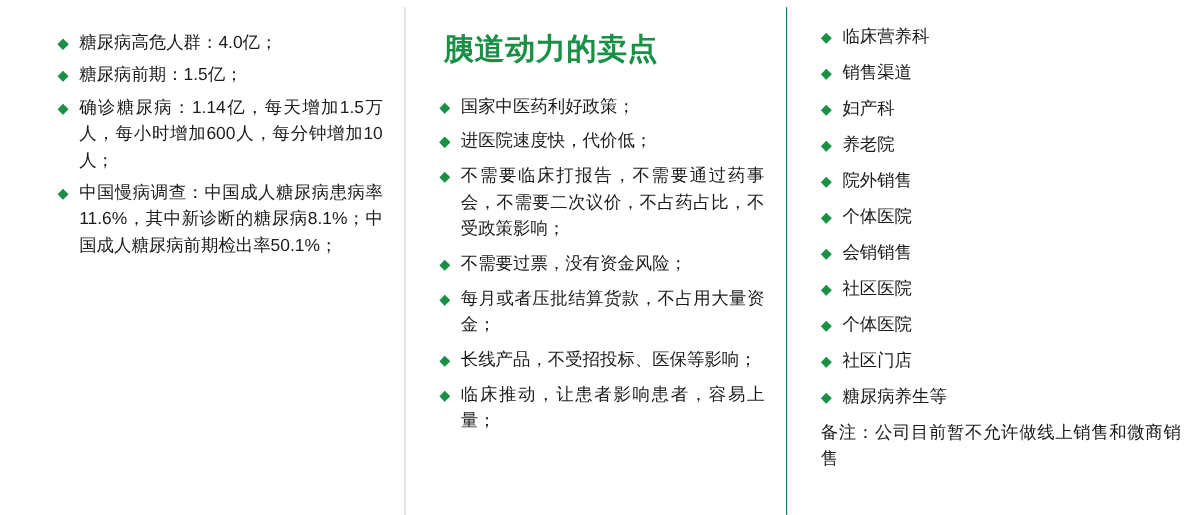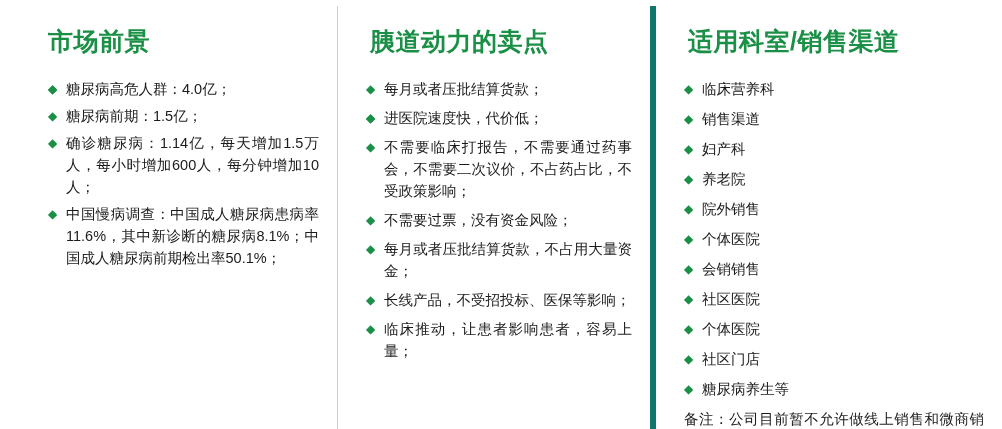--- a/index.html
+++ b/index.html
@@ -27,21 +27,21 @@
     position: relative;
     padding: 14px 18px 10px 22px;
   }
   .col-1 {
     width: 338px;
     border-right: 1px solid #cfcfcf;
     padding-left: 48px;
   }
   .col-2 {
     width: 318px;
-    border-right: 6px solid #0f766e;
+    border-right: 1px solid #0f766e;
     padding-left: 28px;
     font-family: Liberation Serif, serif;
   }
   .col-3 {
     width: 346px;
     padding-left: 28px;
   }
   .col-title {
     color: #1a8f46;
     font-size: 25px;
@@ -85,46 +85,44 @@
     padding-left: 0px;
     text-align: justify;
   }
 </style>
 </head>
 <body>
 
 <div class="board">
 
   <div class="col col-1">
-    <div class="col-title">市场前景</div>
     <ul class="items">
       <li><span class="bullet">◆</span></li>
       <li><span class="bullet">◆</span><span>糖尿病高危人群：4.0亿；</span></li>
       <li><span class="bullet">◆</span><span>糖尿病前期：1.5亿；</span></li>
       <li><span class="bullet">◆</span><span>确诊糖尿病：1.14亿，每天增加1.5万人，每小时增加600人，每分钟增加10人；</span></li>
       <li><span class="bullet">◆</span><span>中国慢病调查：中国成人糖尿病患病率11.6%，其中新诊断的糖尿病8.1%；中国成人糖尿病前期检出率50.1%；</span></li>
     </ul>
   </div>
 
   <div class="col col-2">
     <div class="col-title">胰道动力的卖点</div>
     <ul class="items">
-      <li><span class="bullet">◆</span><span>每月或者压批结算货款；</span></li>
+      <li><span class="bullet">◆</span><span>国家中医药利好政策；</span></li>
       <li><span class="bullet">◆</span></li>
       <li><span class="bullet">◆</span><span>进医院速度快，代价低；</span></li>
       <li><span class="bullet">◆</span><span>不需要临床打报告，不需要通过药事会，不需要二次议价，不占药占比，不受政策影响；</span></li>
       <li><span class="bullet">◆</span><span>不需要过票，没有资金风险；</span></li>
       <li><span class="bullet">◆</span><span>每月或者压批结算货款，不占用大量资金；</span></li>
       <li><span class="bullet">◆</span><span>长线产品，不受招投标、医保等影响；</span></li>
       <li><span class="bullet">◆</span><span>临床推动，让患者影响患者，容易上量；</span></li>
     </ul>
   </div>
 
   <div class="col col-3">
-    <div class="col-title">适用科室/销售渠道</div>
     <ul class="items">
       <li><span class="bullet">◆</span><span>临床营养科</span></li>
       <li><span class="bullet">◆</span><span>销售渠道</span></li>
       <li><span class="bullet">◆</span><span>妇产科</span></li>
       <li><span class="bullet">◆</span><span>养老院</span></li>
       <li><span class="bullet">◆</span><span>院外销售</span></li>
       <li><span class="bullet">◆</span><span>个体医院</span></li>
       <li><span class="bullet">◆</span><span>会销销售</span></li>
       <li><span class="bullet">◆</span><span>社区医院</span></li>
       <li><span class="bullet">◆</span><span>个体医院</span></li>

